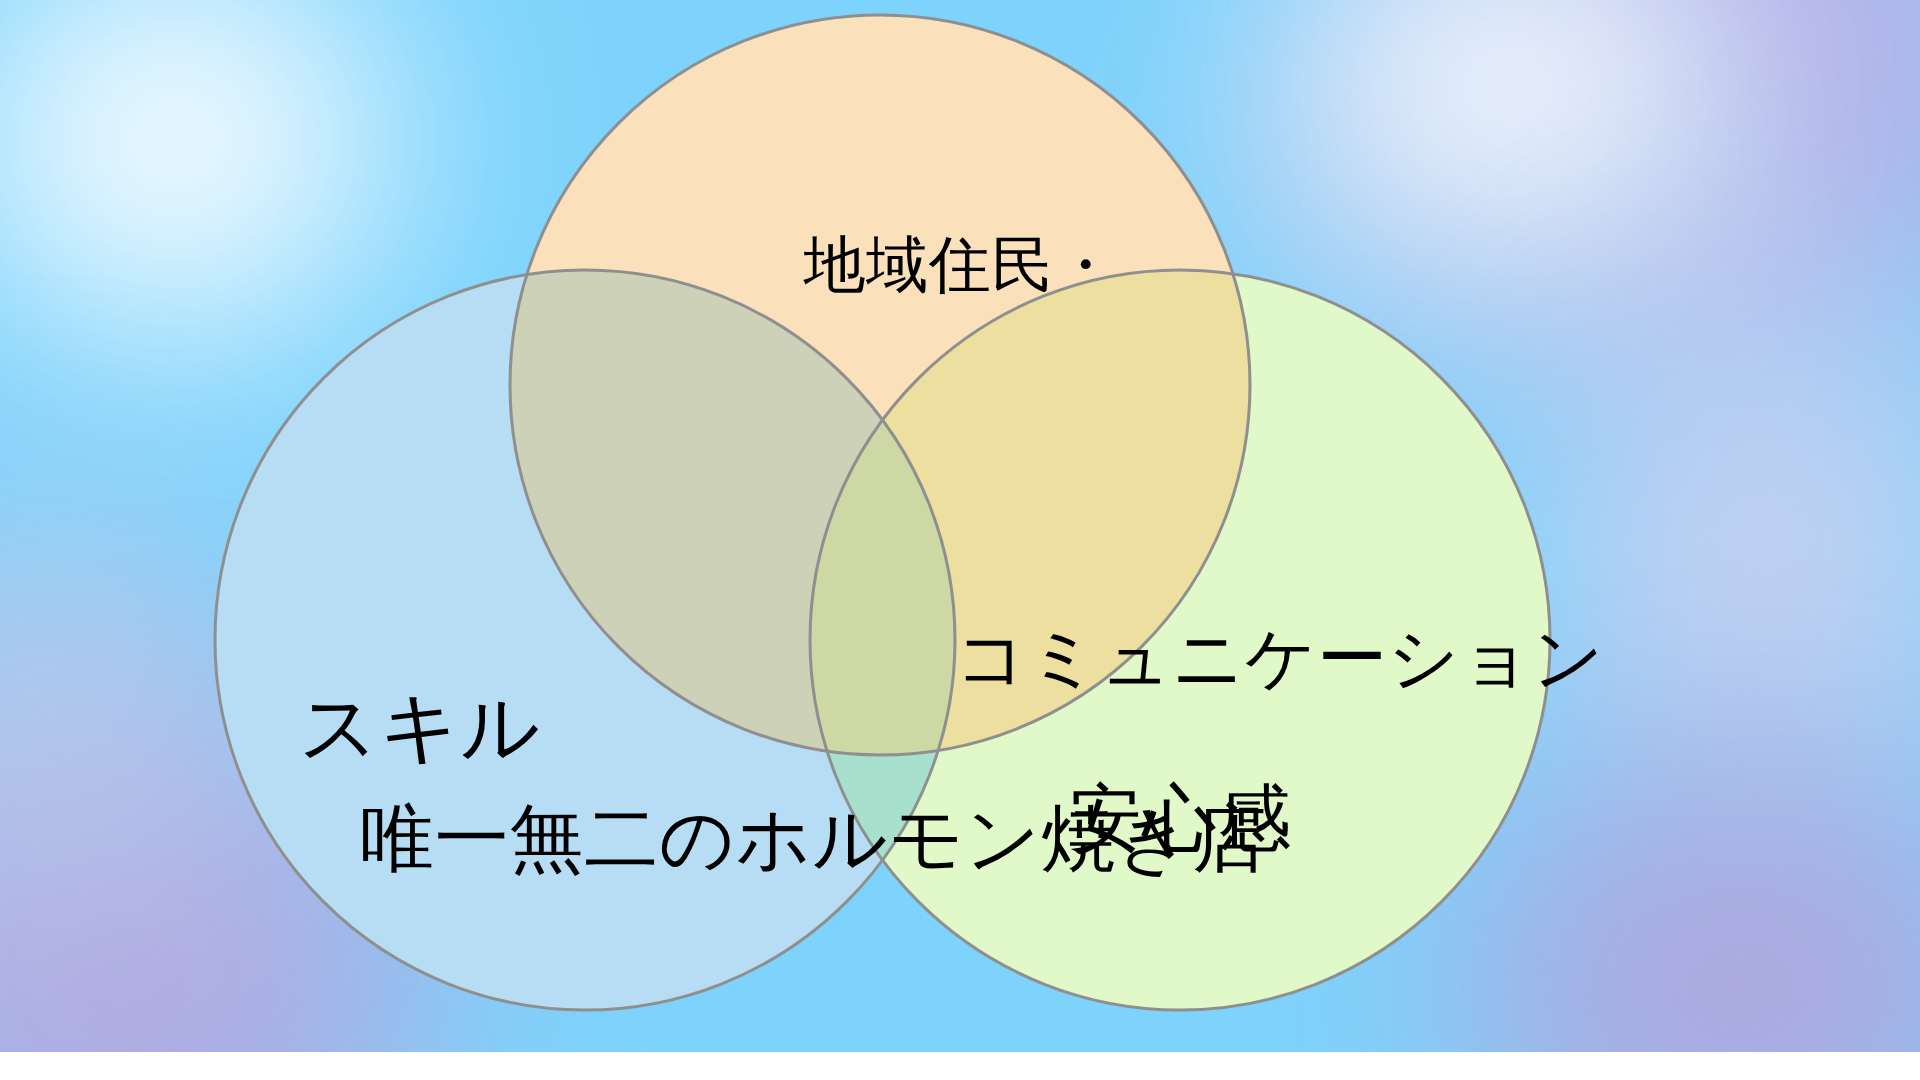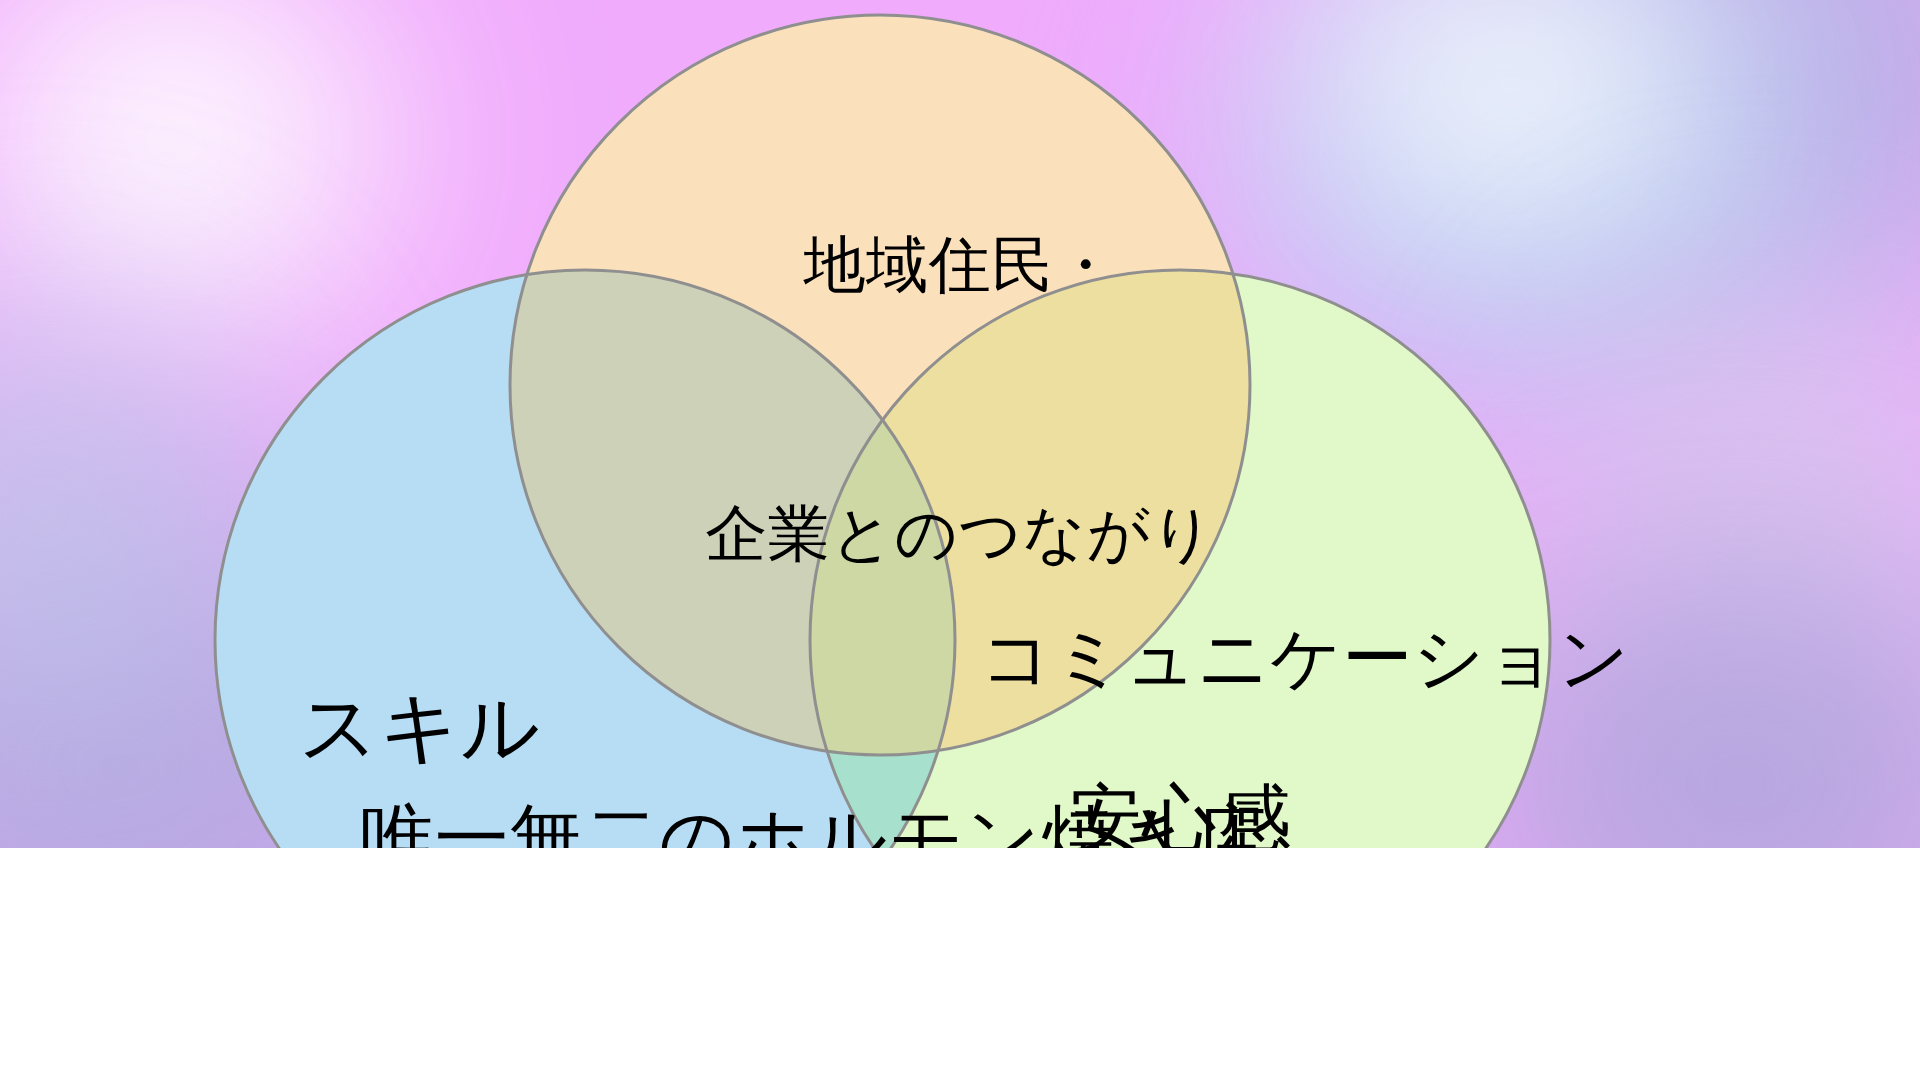--- a/index.html
+++ b/index.html
@@ -11,22 +11,22 @@
   body {
     width: 1920px;
     height: 1080px;
     overflow: hidden;
     font-family: "DejaVu Sans", "Liberation Sans", sans-serif;
   }
 
   #stage {
     position: relative;
     width: 1920px;
-    height: 848px;
-    background: #f0abfc;
+    height: 1052px;
+    background: #7dd3fc;
     overflow: hidden;
   }
 
   
   .bg-blob {
     position: absolute;
     border-radius: 50%;
     filter: blur(110px);
     pointer-events: none;
   }
@@ -130,21 +130,21 @@
     width: 560px;
     text-align: center;
     font-size: 78px;
     line-height: 1.42;
   }
   #lbl-blue .line2 { display: block; }
   #lbl-green-main {
     left: 930px;
     top: 448px;
     width: 700px;
-    text-align: right;
+    text-align: center;
     font-size: 70px;
     line-height: 1.2;
   }
   #lbl-green-sub {
     left: 930px;
     top: 556px;
     width: 500px;
     text-align: center;
     font-size: 74px;
     line-height: 1.42;
@@ -205,21 +205,20 @@
       </g>
     </g>
 
     <circle cx="880" cy="385" r="370" fill="none" stroke="#8f8f8f" stroke-width="3"></circle>
     <circle cx="585" cy="640" r="370" fill="none" stroke="#8f8f8f" stroke-width="3"></circle>
     <circle cx="1180" cy="640" r="370" fill="none" stroke="#8f8f8f" stroke-width="3"></circle>
   </svg>
 
   <div class="label" id="lbl-orange">
     <div>地域住民・</div>
-    <div>企業とのつながり</div>
   </div>
 
   <div class="label" id="lbl-blue">
     <div class="line2">スキル</div>
   </div>
 
   <div class="label" id="lbl-green-main">
     <div>コミュニケーション</div>
   </div>
 

